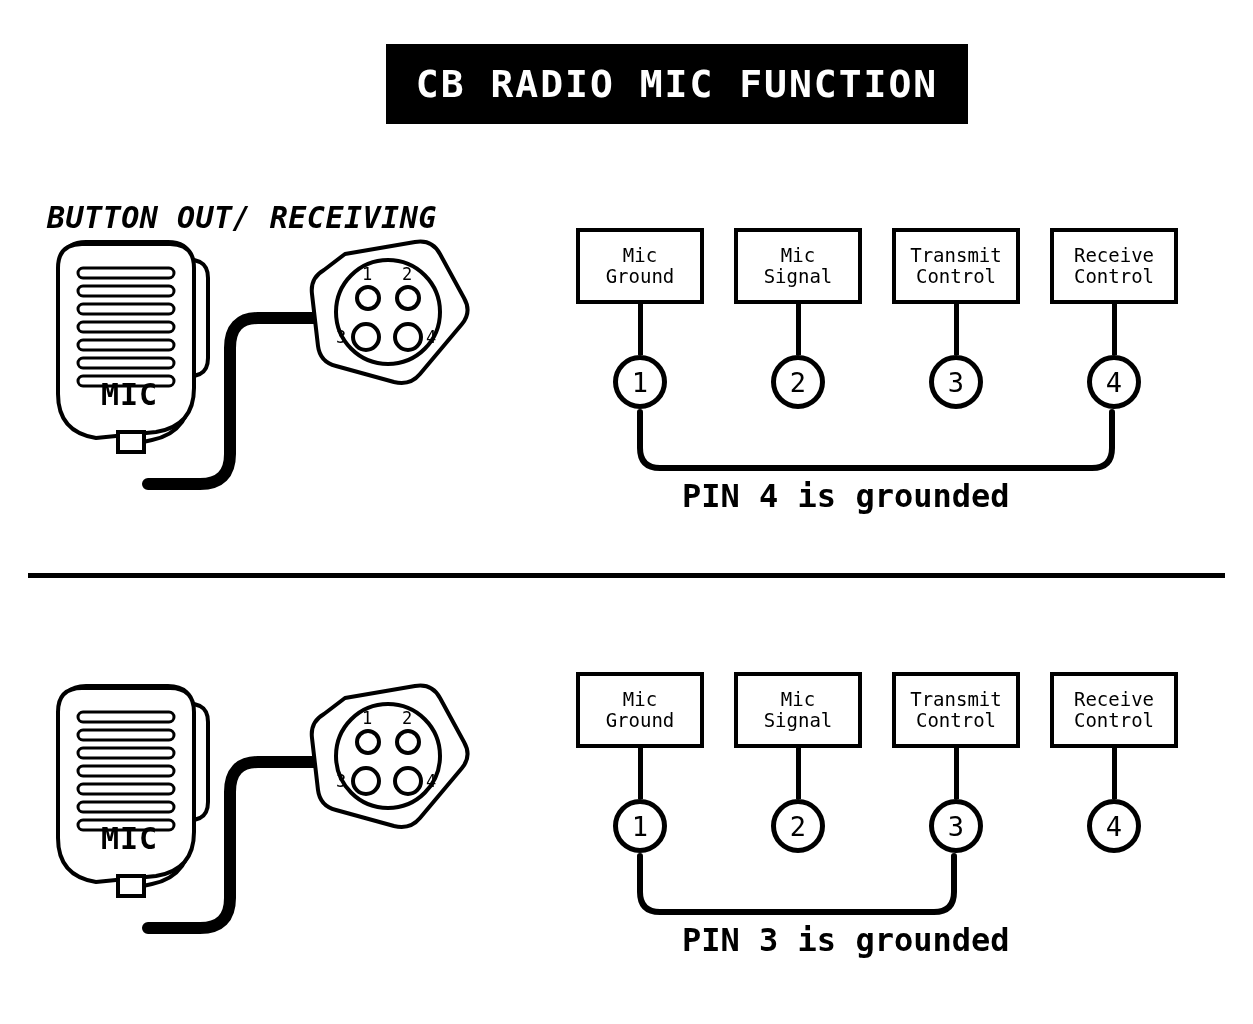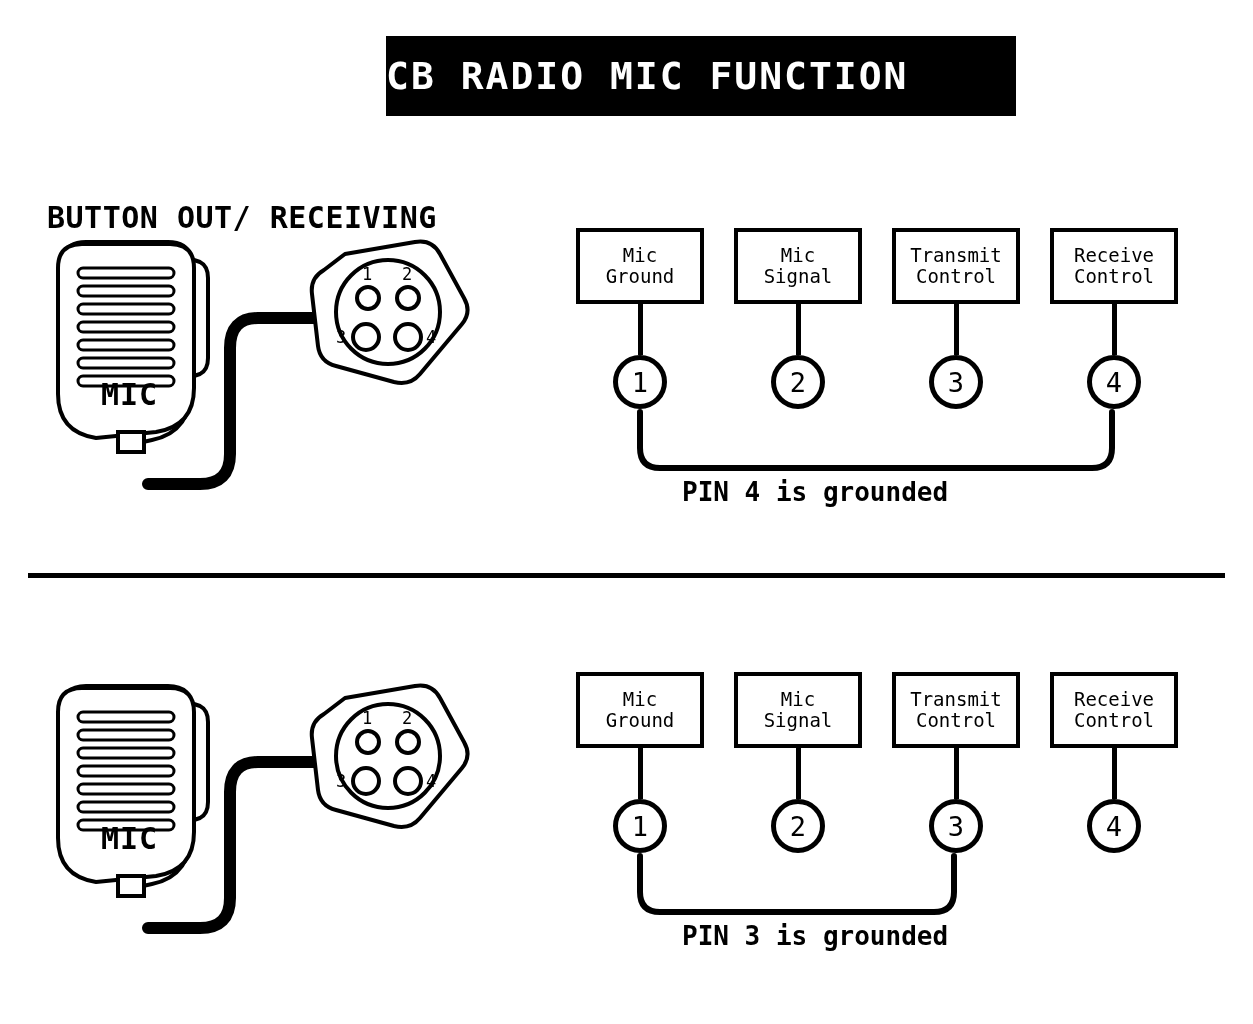--- a/index.html
+++ b/index.html
@@ -19,48 +19,48 @@
     position: absolute;
     left: 0; top: 0;
     width: 1253px;
     height: 1024px;
   }
 
   
   .title-banner {
     position: absolute;
     left: 386px;
-    top: 36px;
-    width: 630px;
+    top: 44px;
+    width: 582px;
     height: 80px;
     background: #000000;
     display: flex;
     align-items: center;
-    justify-content: flex-start;
+    justify-content: center;
   }
   .title-text {
     color: #ffffff;
     font-family: "DejaVu Sans Mono", "Liberation Mono", monospace;
     font-size: 38px;
     font-weight: bold;
     letter-spacing: 2px;
     white-space: nowrap;
   }
 
   
   .section-heading {
     position: absolute;
     font-family: "DejaVu Sans Mono", "Liberation Mono", monospace;
     font-size: 30px;
     font-weight: bold;
     letter-spacing: 0.5px;
     white-space: nowrap;
     color: #000000;
   }
-  #heading-top { left: 47px; top: 200px; }
+  #heading-top { left: 47px; top: 200px; font-style: italic; }
   #heading-bottom { left: 47px; top: 642px; }
 
   
   .divider {
     position: absolute;
     left: 28px;
     top: 573px;
     width: 1197px;
     height: 5px;
     background: #000000;
@@ -134,21 +134,21 @@
     position: absolute;
     left: 0;
     top: 178px;
     pointer-events: none;
   }
 
   
   .ground-caption {
     position: absolute;
     font-family: "DejaVu Sans Mono", "Liberation Mono", monospace;
-    font-size: 26px;
+    font-size: 32px;
     font-weight: bold;
     color: #000000;
     white-space: nowrap;
   }
   #caption-top { left: 682px; top: 477px; }
   #caption-bottom { left: 682px; top: 921px; text-align: center; }
 
   
   .mic-illustration {
     position: absolute;

